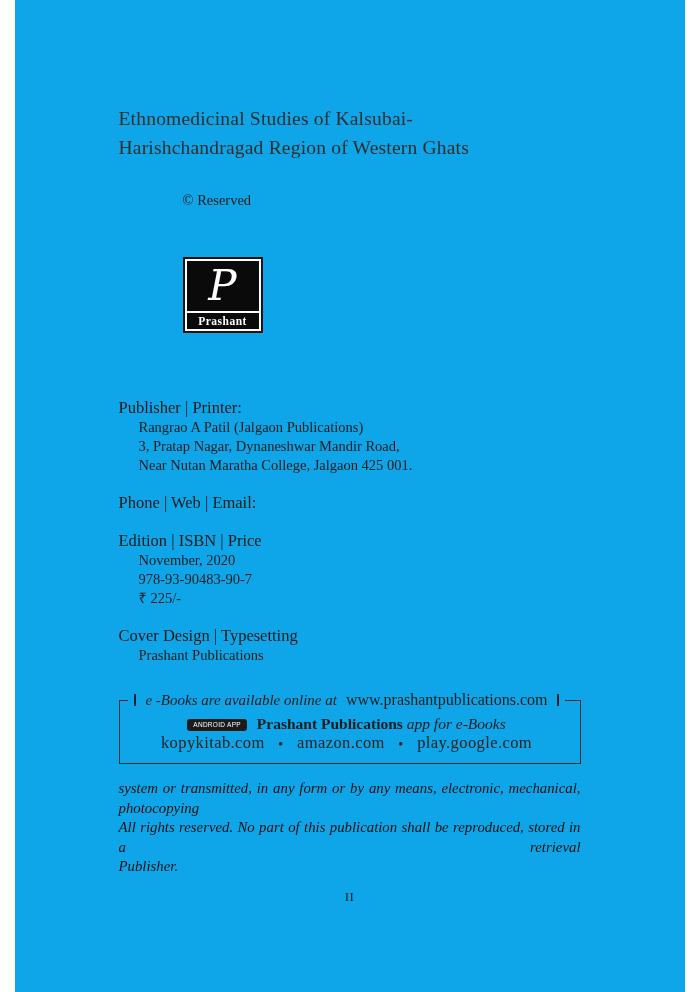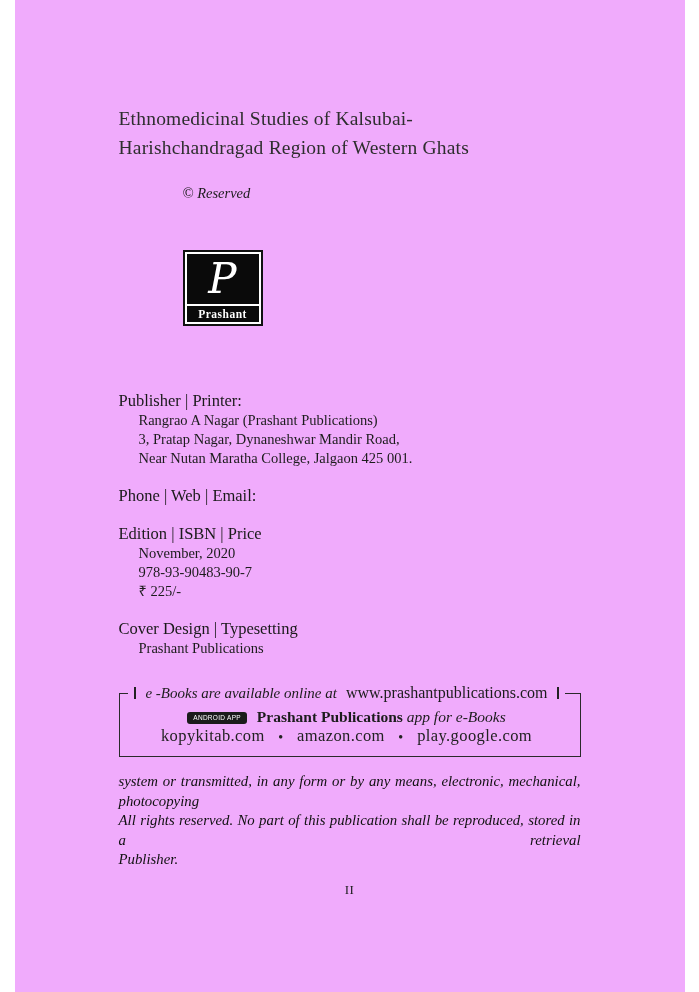--- a/index.html
+++ b/index.html
@@ -1,40 +1,39 @@
 <!DOCTYPE html>
 <html><head>
 <meta charset="utf-8">
 <style>
   html,body{margin:0;padding:0;background:#ffffff;}
   .page{
     position:relative;
     width:670px;height:992px;
     margin:0 auto;
-    background:#f0abfc;
+    background:#0ea5e9;
     font-family:"Liberation Serif", serif;
     color:#1c1c1c;
     overflow:hidden;
   }
   .content{
     position:absolute;
     left:104px;right:104px;top:0;
   }
   .title{
     margin:104px 0 0 0;
     font-weight:normal;
     font-size:19.5px;
     line-height:29px;
     color:#2e2e2e;
     letter-spacing:.2px;
   }
   .reserved{
-    margin:23px 0 0 64px;
+    margin:30px 0 0 64px;
     font-size:14.5px;
-    font-style:italic;
   }
   .logo{
     margin:48px 0 0 64px;
     width:72px;
     border:2px solid #111;
     padding:2px;
     background:#fff;
   }
   .logo-inner{
     background:#0a0a0a;
@@ -159,21 +158,21 @@
         <div class="logo-sep"></div>
         <span class="logo-word">Prashant</span>
       </div>
     </div>
 
     <div class="sections">
 
       <div class="section">
         <div class="section-heading">Publisher | Printer:</div>
         <div class="section-lines">
-          <div class="section-line">Rangrao A Nagar (Prashant Publications)</div>
+          <div class="section-line">Rangrao A Patil (Jalgaon Publications)</div>
           <div class="section-line">3, Pratap Nagar, Dynaneshwar Mandir Road,</div>
           <div class="section-line">Near Nutan Maratha College, Jalgaon 425 001.</div>
         </div>
       </div>
 
       <div class="section">
         <div class="section-heading">Phone | Web | Email:</div>
       </div>
 
       <div class="section">

